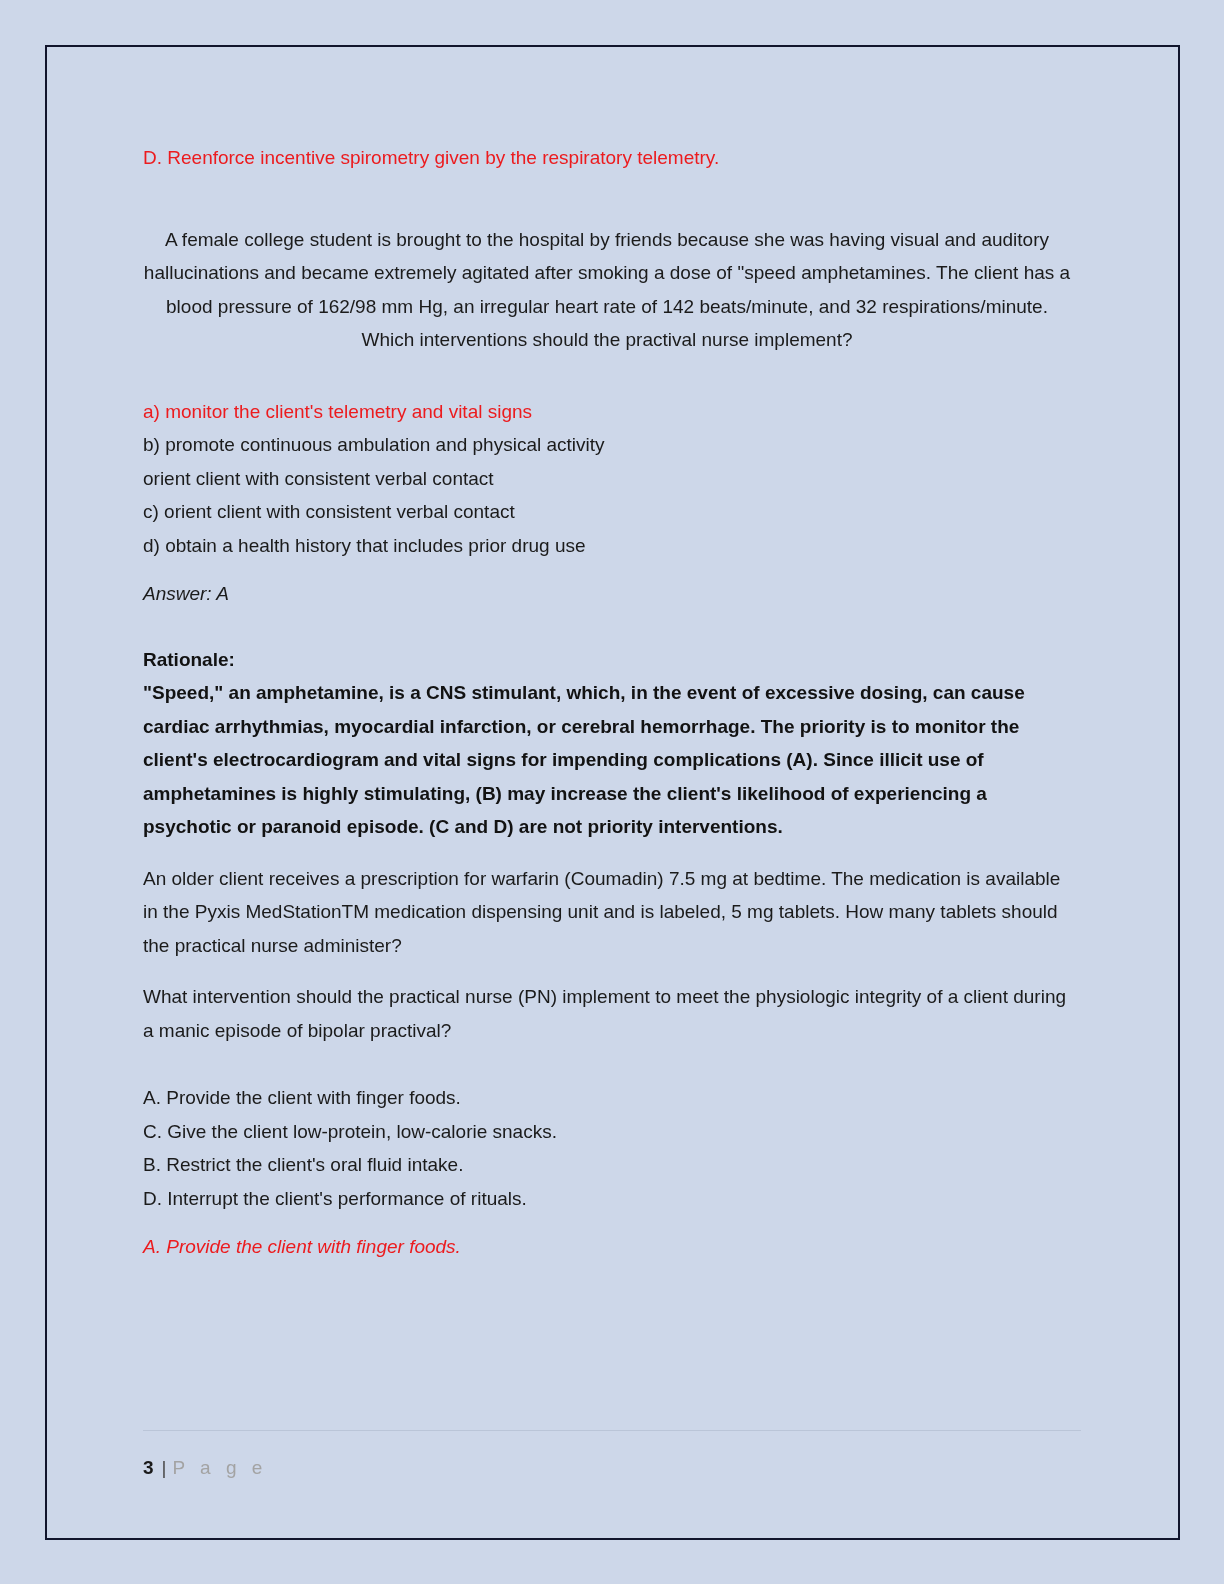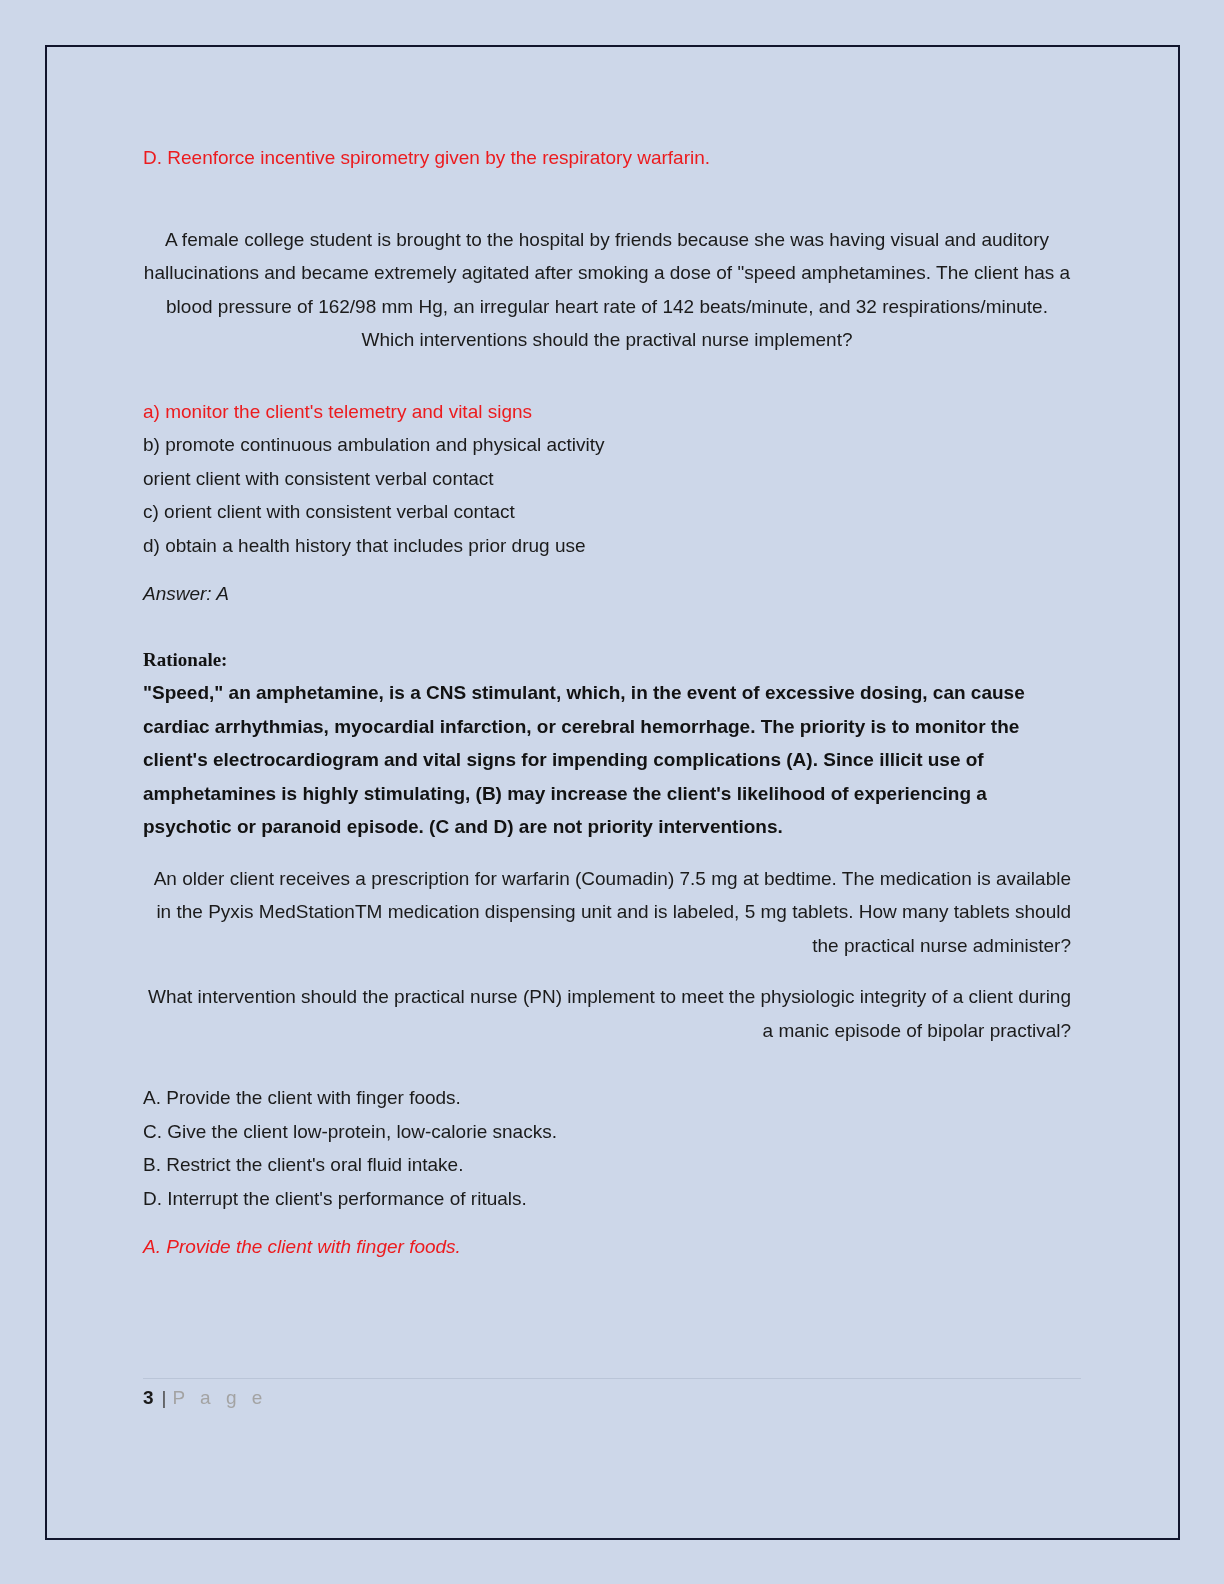--- a/index.html
+++ b/index.html
@@ -33,30 +33,30 @@
   .content p {
     margin: 0;
     font-size: 19px;
     line-height: 33.5px;
   }
   .red   { color: #ec1b1e; }
   .bold  { font-weight: bold; color: #121212; }
   .mt-48 { margin-top: 48px !important; text-align: center; }
   .mt-40 { margin-top: 38px !important; }
   .mt-36 { margin-top: 34px !important; }
-  .mt-32 { margin-top: 32px !important; font-family: Liberation Serif, serif; }
-  .mt-18 { margin-top: 18px !important; text-align: right; }
+  .mt-32 { margin-top: 32px !important; }
+  .mt-18 { margin-top: 18px !important; }
   .mt-16 { margin-top: 15px !important; font-style: italic; }
   .footer {
     position: absolute;
     left: 143px;
-    top: 1378px;
+    top: 1430px;
     width: 938px;
     border-top: 1px solid #bac5d8;
-    padding-top: 5px;
+    padding-top: 23px;
     font-size: 19px;
     line-height: 28px;
   }
   .footer .page-number {
     font-weight: bold;
     color: #1a1a1a;
   }
   .footer .separator {
     color: #4a4a4a;
     padding: 0 6px 0 8px;
@@ -65,21 +65,21 @@
     color: #a3a3a3;
     letter-spacing: 5px;
   }
 </style>
 </head>
 <body>
 
 <div class="page-border"></div>
 
 <div class="content">
-  <p class="red">D. Reenforce incentive spirometry given by the respiratory warfarin.</p>
+  <p class="red">D. Reenforce incentive spirometry given by the respiratory telemetry.</p>
   <p class="mt-48">A female college student is brought to the hospital by friends because she was having visual and auditory hallucinations and became extremely agitated after smoking a dose of "speed amphetamines. The client has a blood pressure of 162/98 mm Hg, an irregular heart rate of 142 beats/minute, and 32 respirations/minute. Which interventions should the practival nurse implement?</p>
   <p class="red mt-40">a) monitor the client's telemetry and vital signs</p>
   <p>b) promote continuous ambulation and physical activity</p>
   <p>orient client with consistent verbal contact</p>
   <p>c) orient client with consistent verbal contact</p>
   <p>d) obtain a health history that includes prior drug use</p>
   <p class="mt-16">Answer: A</p>
   <p class="bold mt-32">Rationale:</p>
   <p class="bold">"Speed," an amphetamine, is a CNS stimulant, which, in the event of excessive dosing, can cause cardiac arrhythmias, myocardial infarction, or cerebral hemorrhage. The priority is to monitor the client's electrocardiogram and vital signs for impending complications (A). Since illicit use of amphetamines is highly stimulating, (B) may increase the client's likelihood of experiencing a psychotic or paranoid episode. (C and D) are not priority interventions.</p>
   <p class="mt-18">An older client receives a prescription for warfarin (Coumadin) 7.5 mg at bedtime. The medication is available in the Pyxis MedStationTM medication dispensing unit and is labeled, 5 mg tablets. How many tablets should the practical nurse administer?</p>

